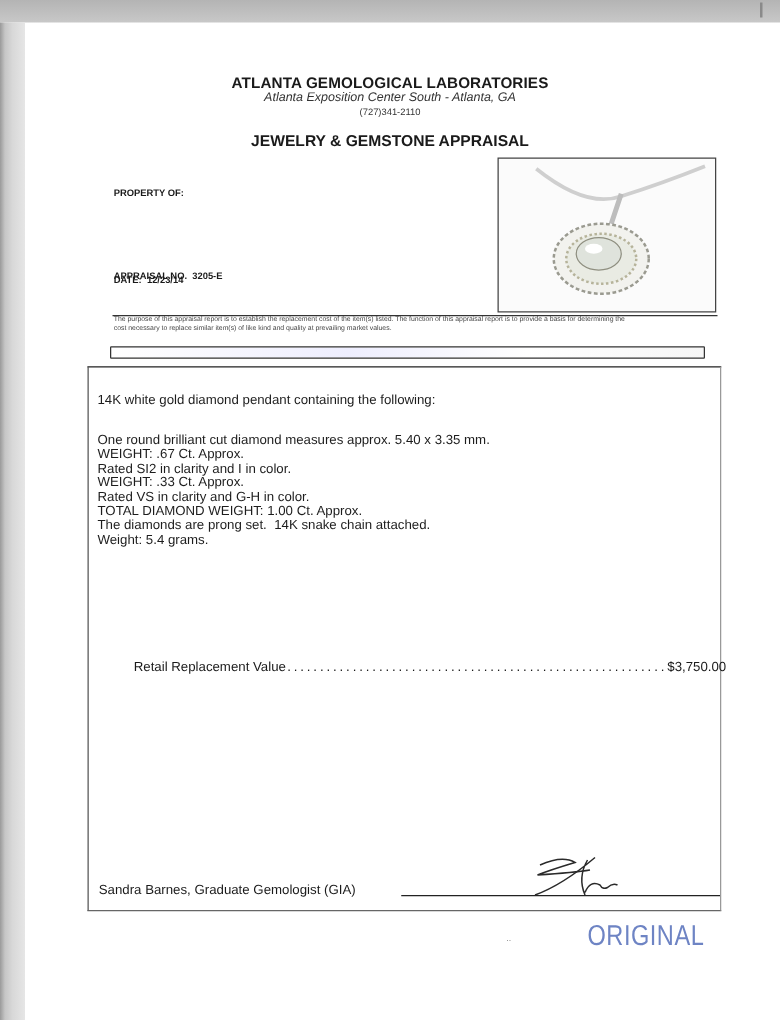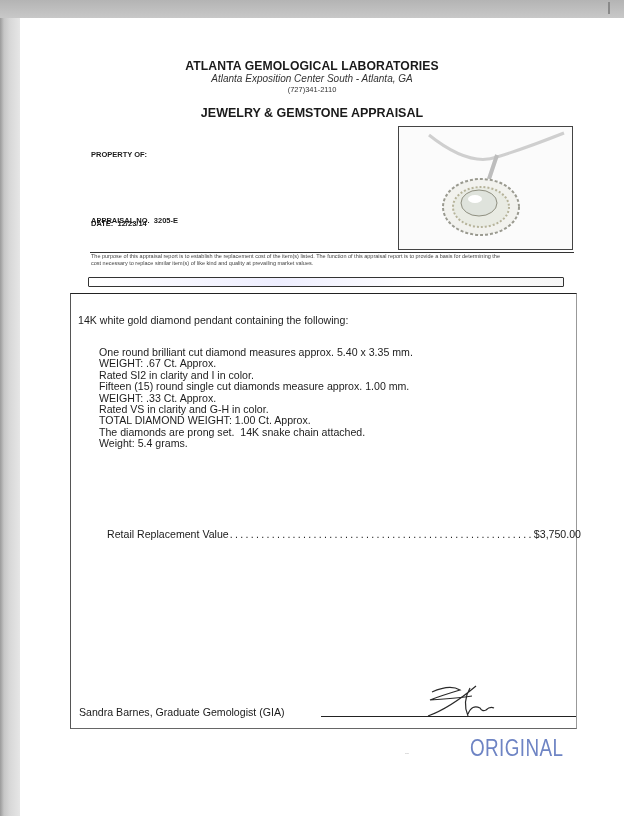--- a/index.html
+++ b/index.html
@@ -47,21 +47,21 @@
     border: 1.5px solid #333; border-radius: 1px;
     background: linear-gradient(90deg, #fff, #eef 40%, #fff 70%, #f6f6f6);
   }
 
   .main-box {
     position: absolute; left: 70px; top: 293px; width: 505px; height: 434px;
     border-top: 1.5px solid #222; border-left: 1px solid #555; border-right: 1px solid #999; border-bottom: 1px solid #666;
   }
   .desc { position: absolute; left: 78px; font-size: 10.6px; line-height: 11.4px; color: #1d1d1d; }
   .desc-head { top: 315px; }
-  .desc-lines { top: 347px; margin-left: 21px; }
+  .desc-lines { top: 347px; }
   .desc-lines div { white-space: pre; }
 
   .value-row { position: absolute; left: 79px; top: 528px; width: 502px; font-size: 10.6px; display: flex; }
   .value-row .lbl { white-space: nowrap; padding-left: 28px; }
   .value-row .dots {
     flex: 1; overflow: hidden; white-space: nowrap; letter-spacing: 2.3px; margin: 0 1px;
   }
   .value-row .amt { white-space: nowrap; }
 
   .sig-label { position: absolute; left: 79px; top: 706px; font-size: 10.6px; }
@@ -118,21 +118,20 @@
 </div>
 <div class="bar-box"></div>
 
 <div class="main-box"></div>
 
 <div class="desc desc-head">14K white gold diamond pendant containing the following:</div>
 <div class="desc desc-lines">
   <div>One round brilliant cut diamond measures approx. 5.40 x 3.35 mm.</div>
   <div>WEIGHT: .67 Ct. Approx.</div>
   <div>Rated SI2 in clarity and I in color.</div>
-  <div>Fifteen (15) round single cut diamonds measure approx. 1.00 mm.</div>
   <div>WEIGHT: .33 Ct. Approx.</div>
   <div>Rated VS in clarity and G-H in color.</div>
   <div>TOTAL DIAMOND WEIGHT: 1.00 Ct. Approx.</div>
   <div>The diamonds are prong set.  14K snake chain attached.</div>
   <div>Weight: 5.4 grams.</div>
 </div>
 
 <div class="value-row">
   <span class="lbl">Retail Replacement Value</span>
   <span class="dots">...............................................................................................</span>

